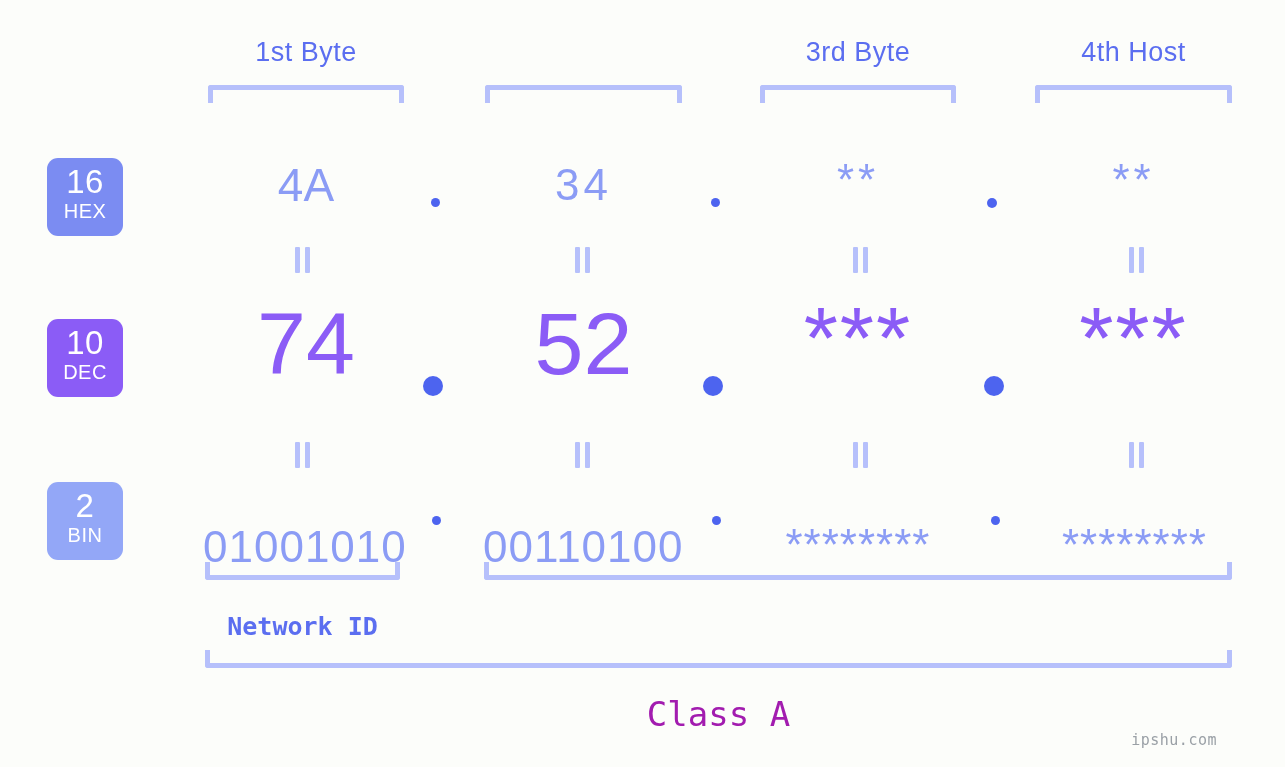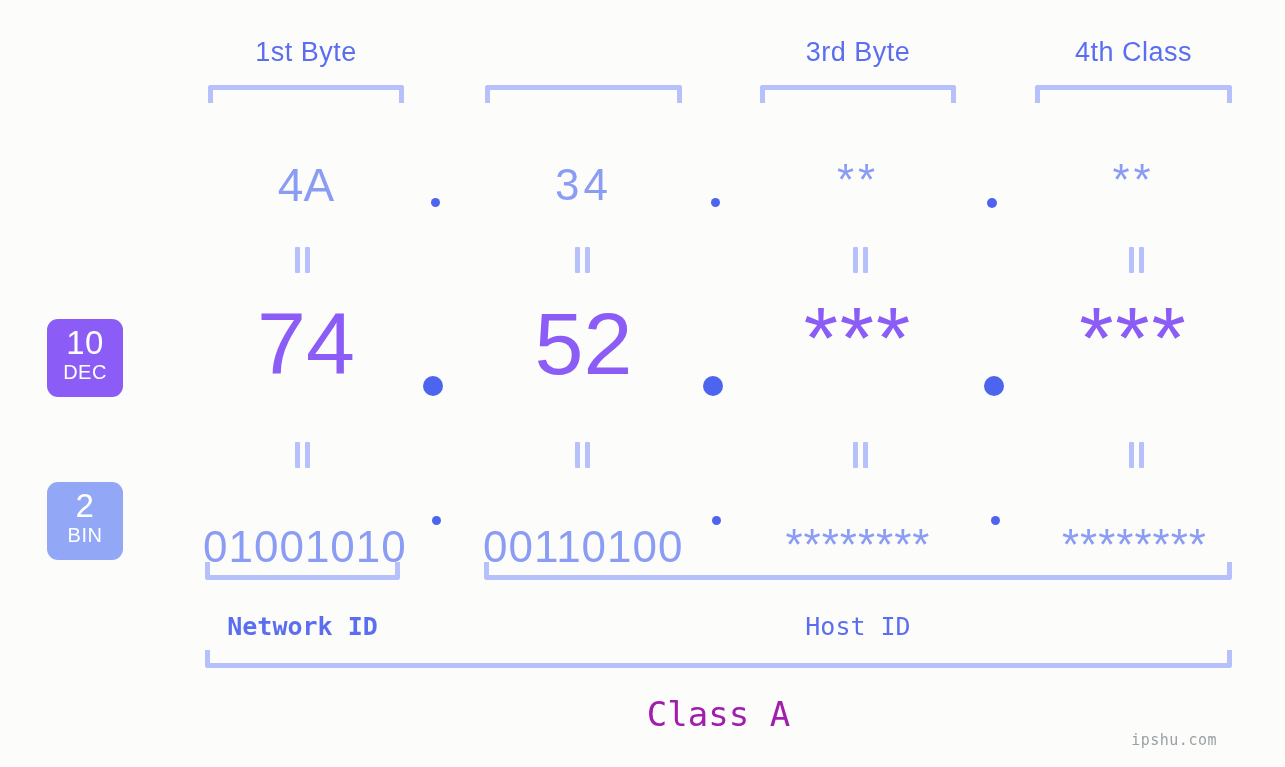--- a/index.html
+++ b/index.html
@@ -173,27 +173,31 @@
     letter-spacing: 0.5px;
   }
 </style>
 </head>
 <body>
 
 <div id="stage">
 
   <div class="byte-label" style="left:208px; width:196px;">1st Byte</div>
   <div class="byte-label" style="left:760px; width:196px;">3rd Byte</div>
-  <div class="byte-label" style="left:1035px; width:197px;">4th Class</div>
+  <div class="byte-label" style="left:1035px; width:197px;">4th Host</div>
 
   <div class="bracket down" style="left:208px; top:85px; width:196px; height:18px;"></div>
   <div class="bracket down" style="left:485px; top:85px; width:197px; height:18px;"></div>
   <div class="bracket down" style="left:760px; top:85px; width:196px; height:18px;"></div>
   <div class="bracket down" style="left:1035px; top:85px; width:197px; height:18px;"></div>
 
+  <div class="badge" style="top:158px; background:#7b8cf2;">
+    <span class="num">16</span>
+    <span class="nm">HEX</span>
+  </div>
   <div class="badge" style="top:319px; background:#8b5cf6;">
     <span class="num">10</span>
     <span class="nm">DEC</span>
   </div>
   <div class="badge" style="top:482px; background:#93a7f7;">
     <span class="num">2</span>
     <span class="nm">BIN</span>
   </div>
 
   <div class="row-hex">
@@ -260,20 +264,19 @@
 
     <div class="dot sm" style="left:432px; top:516px;"></div>
     <div class="dot sm" style="left:712px; top:516px;"></div>
     <div class="dot sm" style="left:991px; top:516px;"></div>
   </div>
 
   <div class="bracket up" style="left:205px; top:562px; width:195px; height:18px;"></div>
   <div class="bracket up" style="left:484px; top:562px; width:748px; height:18px;"></div>
 
   <div class="idlabel" style="left:205px; top:612px; width:195px;font-weight:bold;">Network ID</div>
-  <div class="idlabel" style="left:484px; top:612px; width:748px;">Host ID</div>
 
   <div class="bracket up" style="left:205px; top:650px; width:1027px; height:18px;"></div>
   <div class="classlabel" style="left:205px; top:694px; width:1027px;">Class A</div>
 
   <div class="watermark">ipshu.com</div>
 
 </div>
 
 </body></html>

